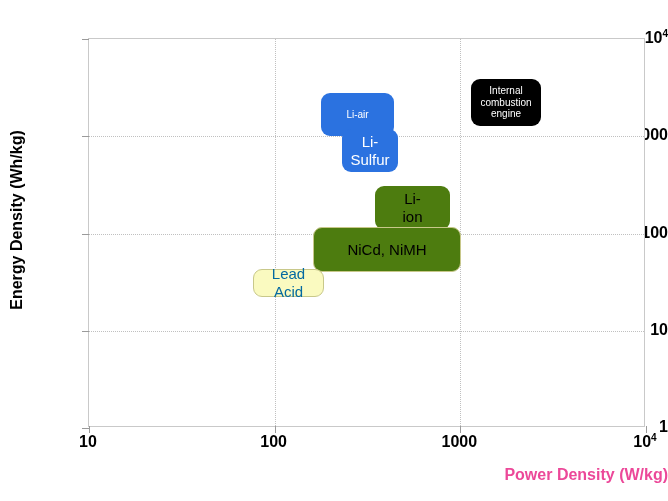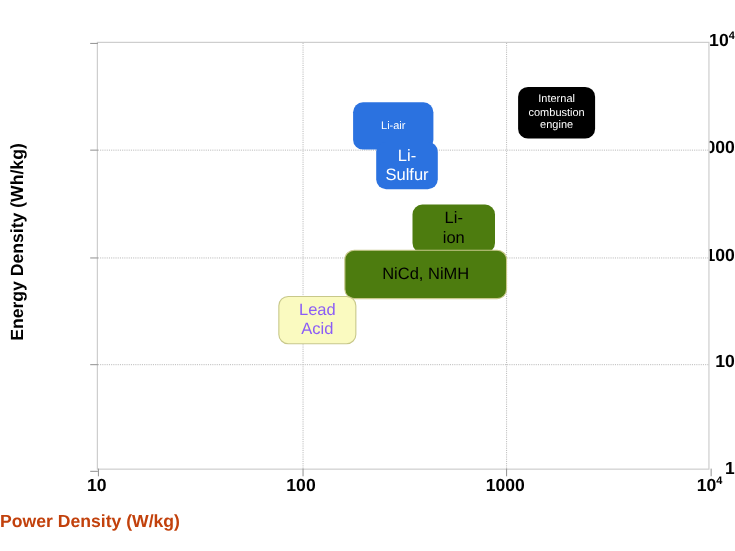--- a/index.html
+++ b/index.html
@@ -90,24 +90,24 @@
     vertical-align: super;
     line-height: 0;
   }
 
   
   .axis-title-x {
     position: absolute;
     left: 0;
     right: 0;
     top: 466px;
-    text-align: left;
-    font-size: 16px;
-    font-weight: bold;
-    color: #c2410c;
+    text-align: right;
+    font-size: 16px;
+    font-weight: bold;
+    color: #ec4899;
   }
   .axis-title-y {
     position: absolute;
     left: 4px;
     top: 0;
     height: 440px;
     width: 26px;
     display: flex;
     align-items: center;
     justify-content: center;
@@ -179,21 +179,21 @@
         </div>
         <div class="tech-box" style="left: 253px; top: 90px; width: 56px; height: 43px; background: rgb(43, 114, 224); color: rgb(255, 255, 255); font-size: 15px;">
           <span class="tech-label">Li-Sulfur</span>
         </div>
         <div class="tech-box" style="left: 258px; top: 147px; width: 75px; height: 44px; background: #4d7c0f; color: rgb(0, 0, 0); font-size: 15px; margin-left: 28px;">
           <span class="tech-label">Li-ion</span>
         </div>
         <div class="tech-box" style="left: 224px; top: 188px; width: 148px; height: 45px; background: #4d7c0f; color: rgb(0, 0, 0); font-size: 15px; border: 1px solid rgb(200, 200, 138);">
           <span class="tech-label">NiCd, NiMH</span>
         </div>
-        <div class="tech-box" style="left: 164px; top: 230px; width: 71px; height: 44px; background: rgb(250, 250, 192); color: #8b5cf6; font-size: 15px; border: 1px solid rgb(200, 200, 138);">
+        <div class="tech-box" style="left: 164px; top: 230px; width: 71px; height: 28px; background: rgb(250, 250, 192); color: #0369a1; font-size: 15px; border: 1px solid rgb(200, 200, 138);">
           <span class="tech-label">Lead
 Acid</span>
         </div>
         <div class="tech-box" style="left: 382px; top: 40px; width: 70px; height: 47px; background: rgb(0, 0, 0); color: rgb(255, 255, 255); font-size: 10px;">
           <span class="tech-label">Internal
 combustion
 engine</span>
         </div>
       </div>
   </div>

